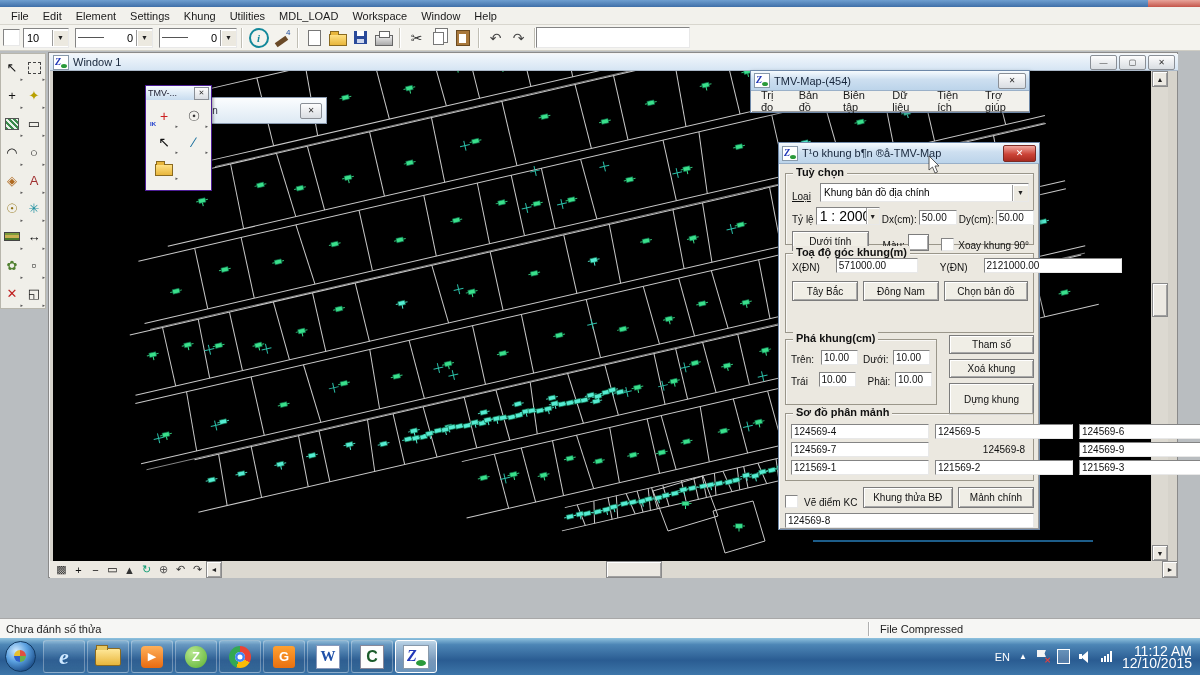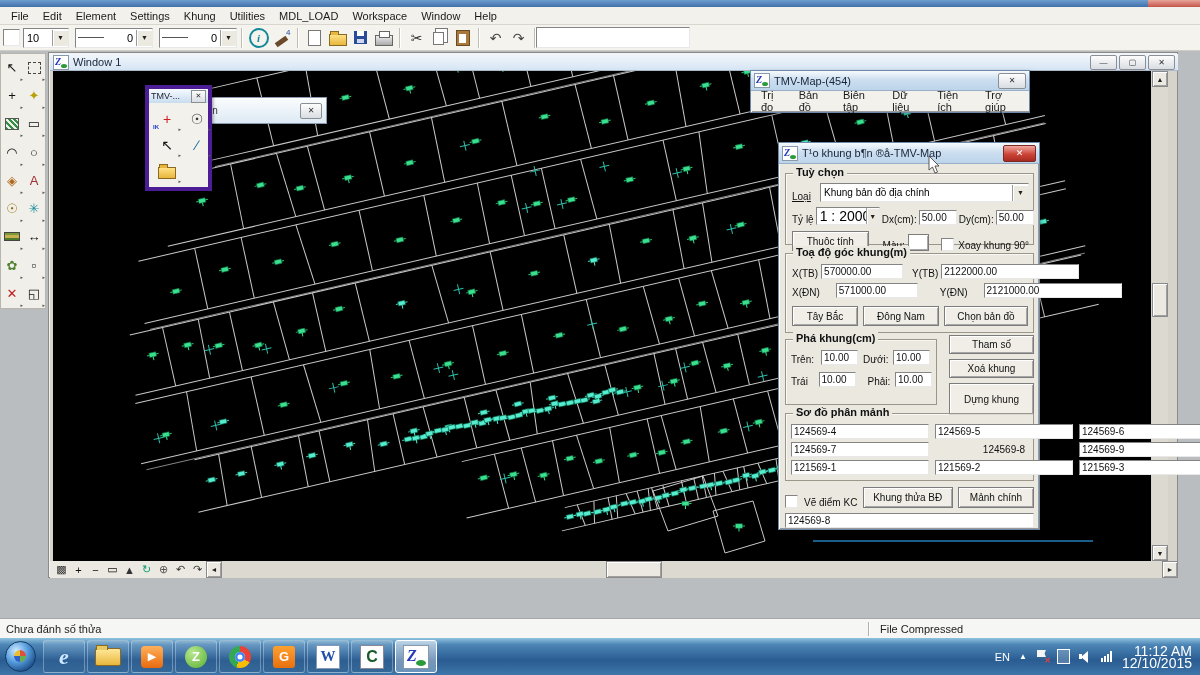--- a/index.html
+++ b/index.html
@@ -56,21 +56,21 @@
   #win1-title{left:1px;top:1px;width:1128px;height:17px;background:linear-gradient(#f2f7fc,#d6e5f4);display:flex;align-items:center;padding:0 3px;font-size:11px;color:#16253a;border-bottom:1px solid #aab8c8;}
   #map-wrap{left:4px;top:18px;width:1098px;height:490px;background:#000;}
   
   .sb{background:#dcd9d1;}
   .sb-btn{background:#ece9e2;border:1px solid #8a8a8a;box-shadow:inset 1px 1px 0 #fff,inset -1px -1px 0 #a0a0a0;display:flex;align-items:center;justify-content:center;font-size:7px;color:#222;}
   .sb-thumb{background:#ece9e2;border:1px solid #8a8a8a;box-shadow:inset 1px 1px 0 #fff,inset -1px -1px 0 #a0a0a0;}
   #vsb{left:1103px;top:18px;width:16px;height:490px;}
   #bottom-row{left:1px;top:508px;width:1128px;height:17px;background:#ece9e2;display:flex;align-items:center;}
   .vctl{width:17px;height:16px;display:flex;align-items:center;justify-content:center;font-size:11px;}
   
-  #palette{left:145px;top:85px;width:67px;height:106px;background:#f2f1ec;border:4px solid #4c1d95;box-shadow:1px 2px 3px rgba(0,0,0,.4);}
+  #palette{left:145px;top:85px;width:67px;height:106px;background:#f2f1ec;border:1px solid #4c1d95;box-shadow:1px 2px 3px rgba(0,0,0,.4);}
   #palette-title{height:14px;background:linear-gradient(#f6fbfe,#c8dcEF);display:flex;align-items:center;font-size:9px;padding:0 2px;color:#223;}
   .pal-close{width:13px;height:11px;background:linear-gradient(#fdfdfd,#d9dde2);border:1px solid #8a8f96;font-size:7px;display:flex;align-items:center;justify-content:center;margin-left:auto;color:#333;}
   #palette-body{display:grid;grid-template-columns:30px 30px;padding:3px;}
   .ptool{height:26px;display:flex;align-items:center;justify-content:center;font-size:14px;position:relative;}
   .ptool:after{content:"▸";position:absolute;right:1px;bottom:0;font-size:5px;color:#555;}
   .ptool .sub{position:absolute;left:1px;bottom:2px;font-size:6px;color:#1a3acc;font-weight:bold;}
   
   #hiddenwin{left:205px;top:97px;width:122px;height:27px;background:linear-gradient(#fbfdfe,#dde9f4);border:1px solid #8a9ab0;display:flex;align-items:center;font-size:10px;color:#334;padding:0 4px;}
   
   #tmvwin{left:750px;top:70px;width:280px;height:43px;}
@@ -980,36 +980,30 @@
         <span class="combo" style="width:62px;height:16px">
           <span class="cval" style="font-size:14px">1 : 2000</span>
           <span class="carw" style="width:12px">▼</span>
         </span>
         <span class="lbl">Dx(cm):</span>
         <input class="tb" style="width: 38px;" value="50.00">
         <span class="lbl">Dy(cm):</span>
         <input class="tb" style="width: 38px;" value="50.00">
       </div>
       <div class="row" style="margin:6px 4px 0 6px">
-        <span class="btn" style="width:76px;height:18px">Thuộc tính</span>
+        <span class="btn" style="width:76px;height:18px">Dưới tính</span>
         <span class="lbl" style="margin-left:14px">Màu:</span>
         <span class="btn" style="width:20px;height:15px;background:#fff;margin-left:3px"></span>
         <span class="chk" style="margin-left:12px"></span>
         <span class="lbl" style="margin-left:4px">Xoay khung 90°</span>
       </div>
     </div>
 
     <div class="abs grp" style="left:6px;top:110px;width:249px;height:80px">
       <span class="cap">Toạ độ góc khung(m)</span>
-      <div class="row" style="margin:10px 5px 0 6px;gap:3px">
-        <span class="lbl" style="width:30px">X(TB)</span>
-        <input class="tb" style="width: 82px;" value="570000.00">
-        <span class="lbl" style="width:32px;margin-left:6px">Y(TB)</span>
-        <input class="tb" style="flex: 1 1 0%;" value="2122000.00">
-      </div>
       <div class="row" style="margin:4px 5px 0 6px;gap:16px">
         <span class="lbl" style="width:30px">X(ĐN)</span>
         <input class="tb" style="width: 82px;" value="571000.00">
         <span class="lbl" style="width:32px;margin-left:6px">Y(ĐN)</span>
         <input class="tb" style="flex: 1 1 0%;" value="2121000.00">
       </div>
       <div class="row" style="margin:8px 5px 0 6px;justify-content:space-between">
         <span class="btn" style="width:64px;height:18px">Tây Bắc</span>
         <span class="btn" style="width:74px;height:18px">Đông Nam</span>
         <span class="btn" style="width:82px;height:18px">Chọn bản đồ</span>

